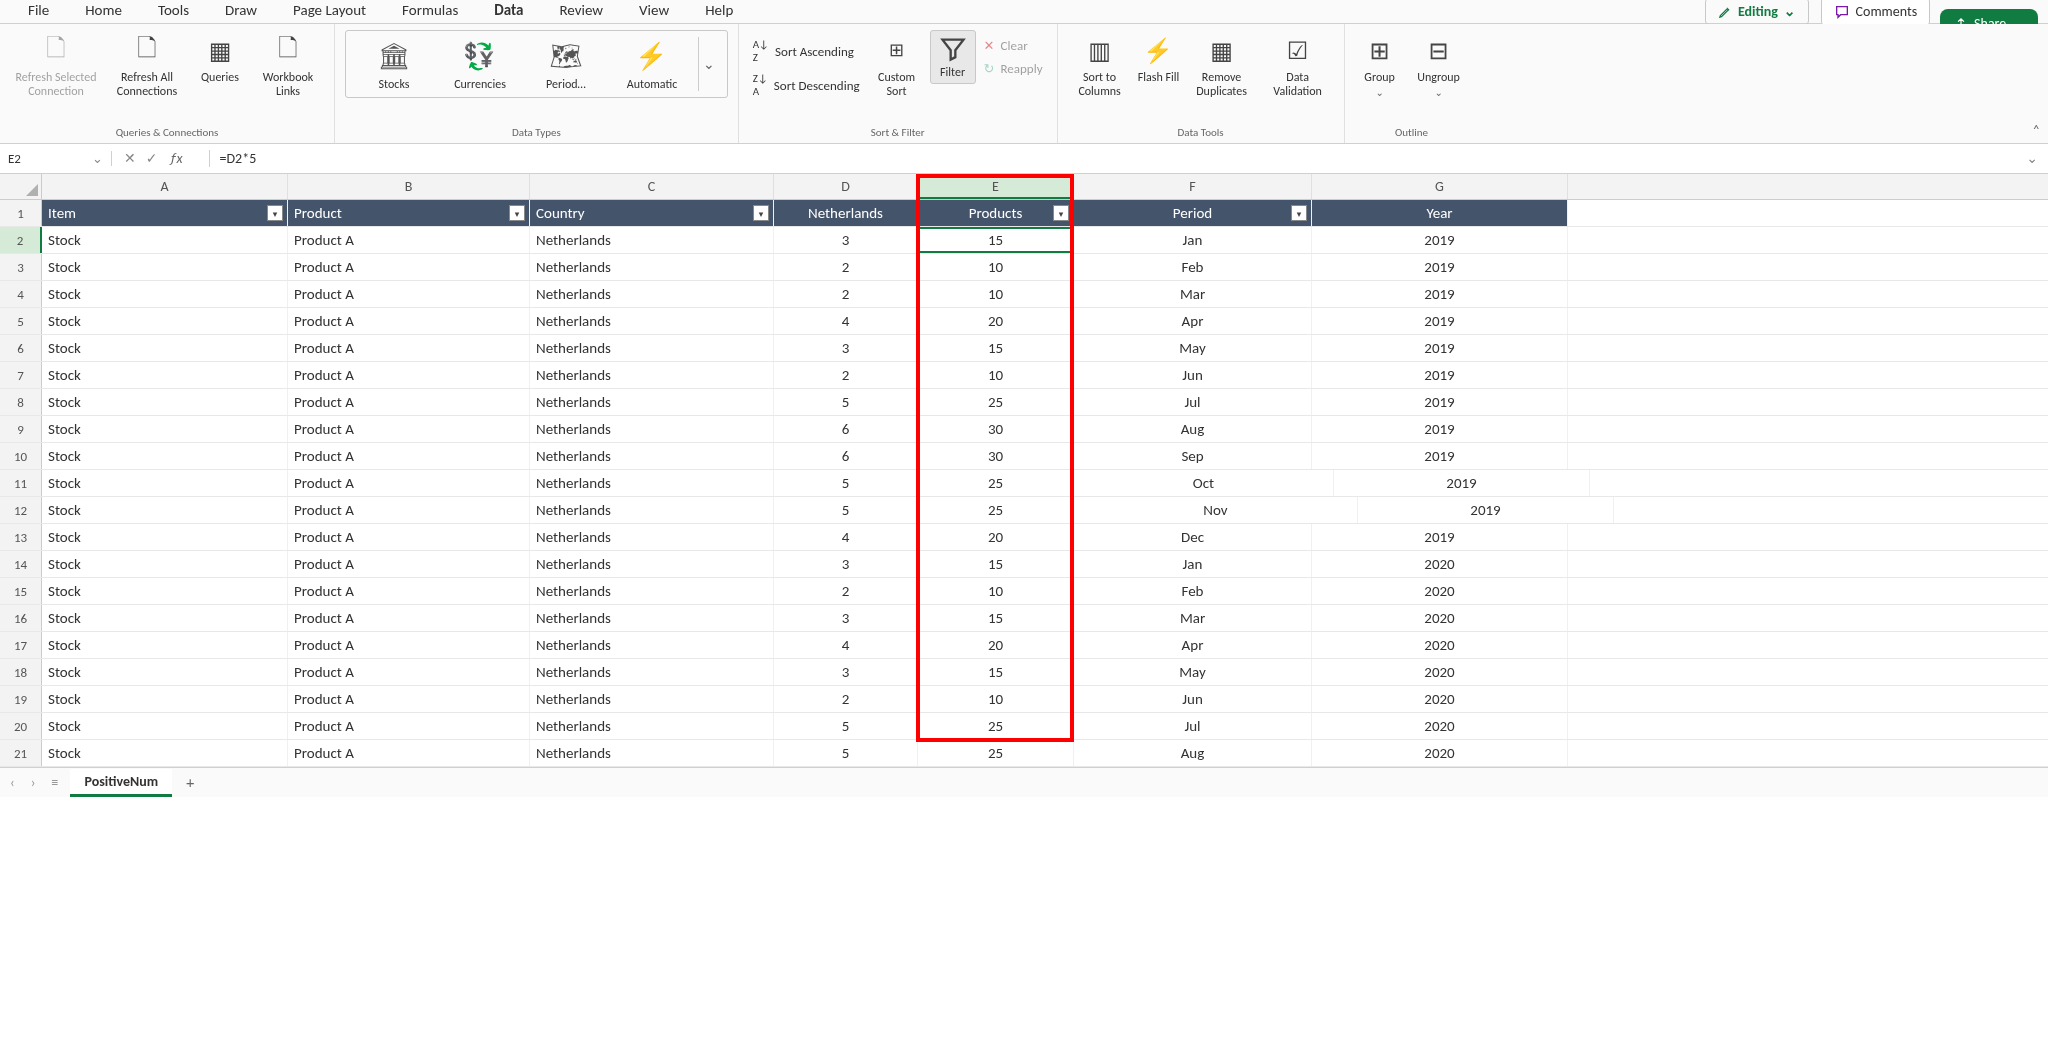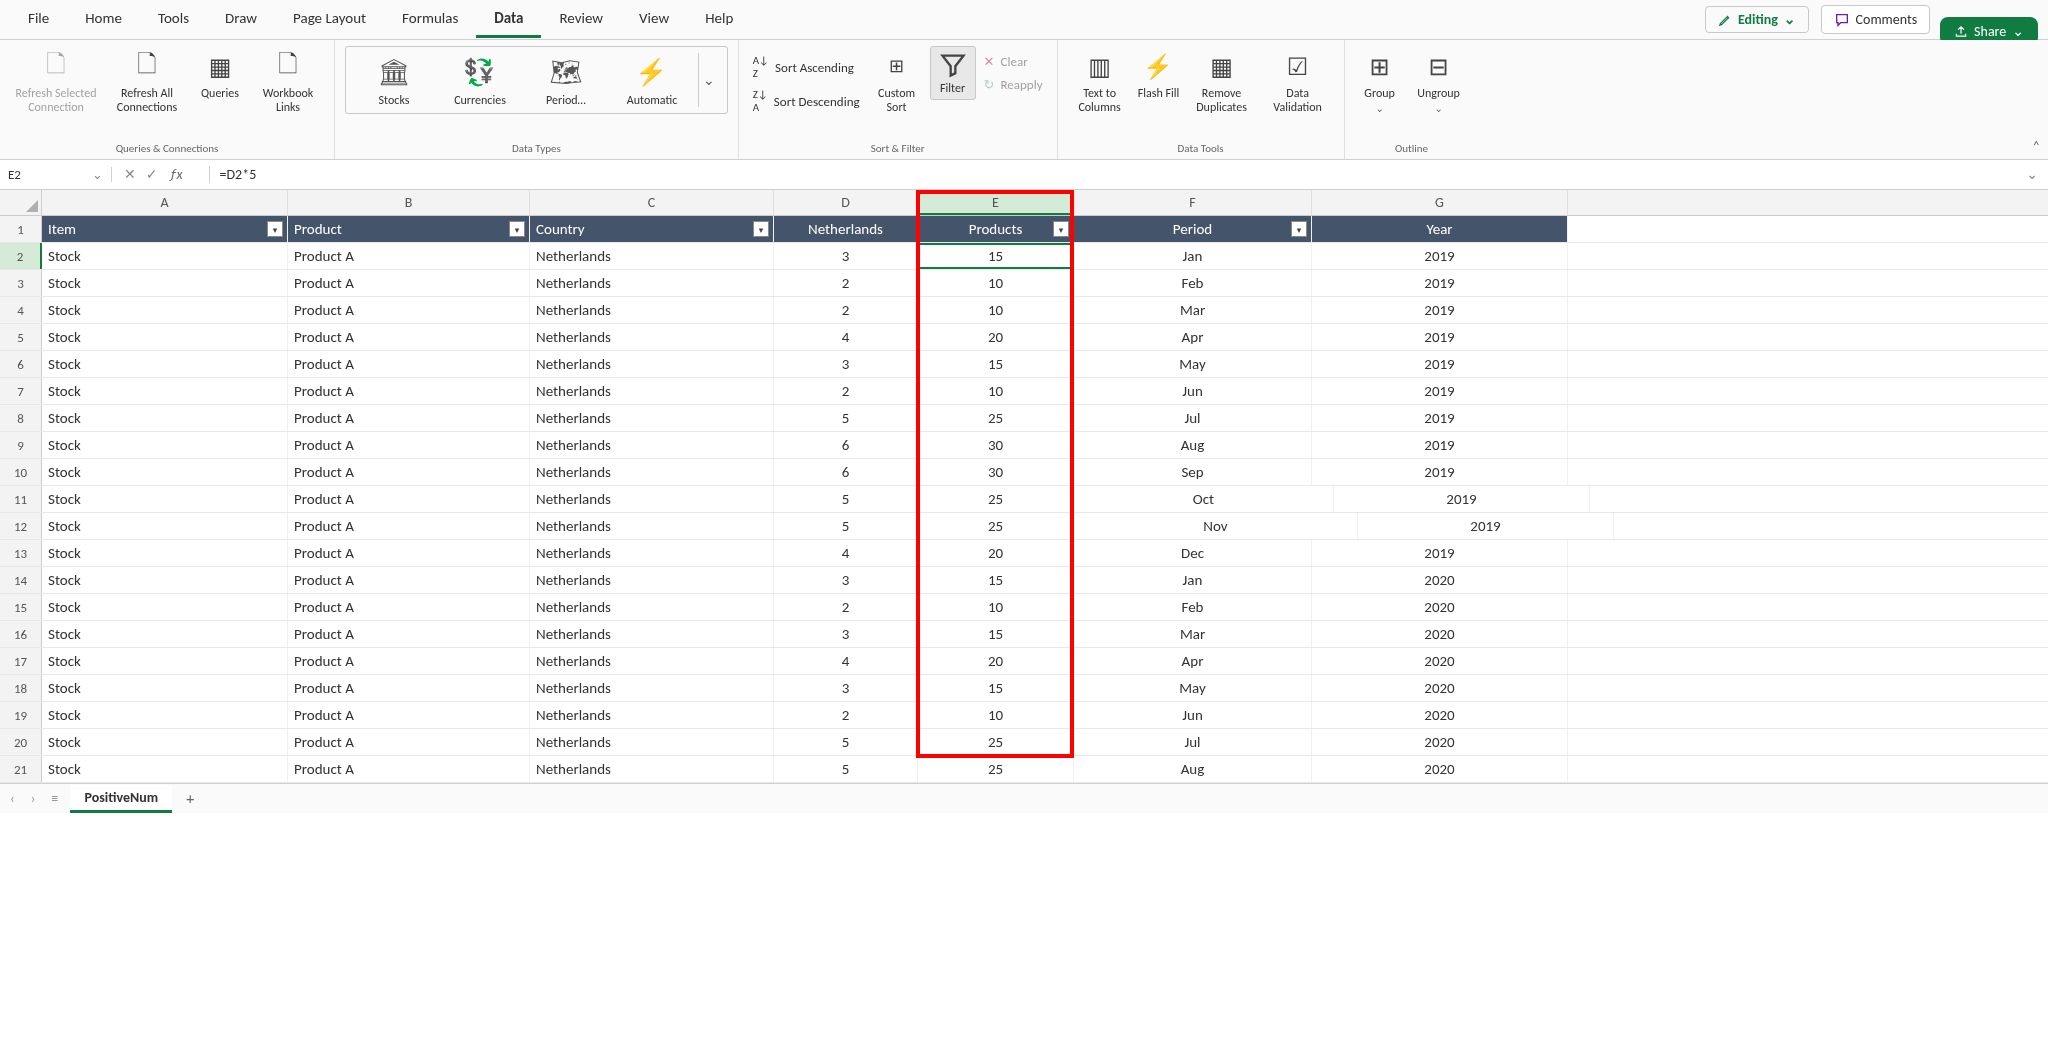--- a/index.html
+++ b/index.html
@@ -1,19 +1,19 @@
 <!DOCTYPE html>
 <html><head>
 <meta charset="utf-8">
 <style>
   * { box-sizing: border-box; margin: 0; padding: 0; }
   body { font-family: 'Segoe UI', Calibri, Arial, sans-serif; font-size: 14px; background: #fff; color: #333; overflow: hidden; }
 
   
-  .menubar { display: flex; align-items: center; height: 40px; border-bottom: 1px solid #d0d0d0; padding: 8px 10px; background: #fafafa; }
+  .menubar { display: flex; align-items: center; height: 24px; border-bottom: 1px solid #d0d0d0; padding: 8px 10px; background: #fafafa; }
   .menubar .tab { padding: 8px 18px; font-size: 15px; cursor: pointer; border-bottom: 3px solid transparent; }
   .menubar .tab.active { font-weight: 600; border-bottom-color: #107c41; }
   .menubar .spacer { flex: 1; }
   .editing-btn { border: 1px solid #c8c8c8; border-radius: 4px; padding: 4px 12px; margin-right: 12px; display: flex; align-items: center; gap: 6px; color: #107c41; font-weight: 600; cursor: pointer; }
   .editing-btn .chev { color: #107c41; }
   .comments-btn { border: 1px solid #c8c8c8; border-radius: 4px; padding: 5px 12px; display: flex; align-items: center; gap: 6px; cursor: pointer; background: #fff; }
   .share-btn { background: #107c41; color: #fff; border-radius: 8px; padding: 6px 14px; display: flex; align-items: center; gap: 6px; cursor: pointer; margin-left: 10px; margin-top: 24px; }
 
   
   .ribbon { display: flex; align-items: flex-start; height: 120px; border-bottom: 1px solid #d0d0d0; background: #fafafa; position: relative; }
@@ -191,21 +191,21 @@
         </div>
       </div>
     </div>
     <div class="group-label">Sort &amp; Filter</div>
   </div>
 
   <div class="group">
     <div class="group-body">
       <div class="big-btn" style="width:64px">
         <span class="ico">▥</span>
-        <span>Text to Columns</span>
+        <span>Sort to Columns</span>
       </div>
       <div class="big-btn" style="width:46px">
         <span class="ico" style="color:#f5a623">⚡</span>
         <span>Flash Fill</span>
       </div>
       <div class="big-btn" style="width:72px">
         <span class="ico">▦</span>
         <span>Remove Duplicates</span>
       </div>
       <div class="big-btn" style="width:72px">

